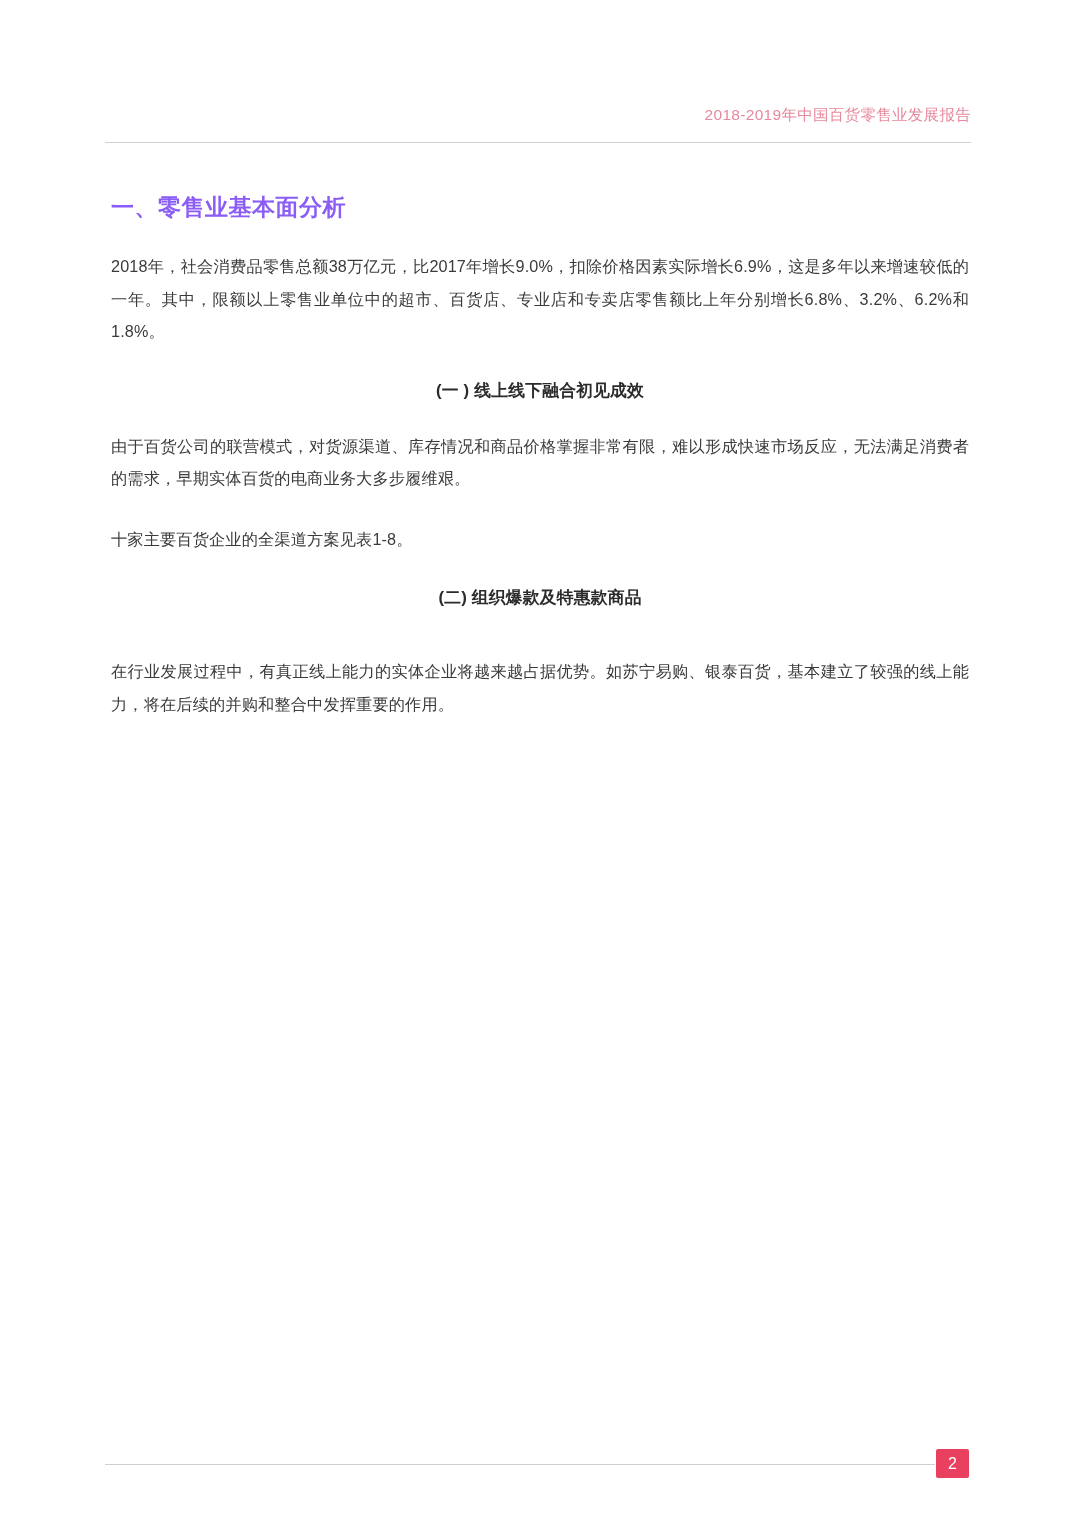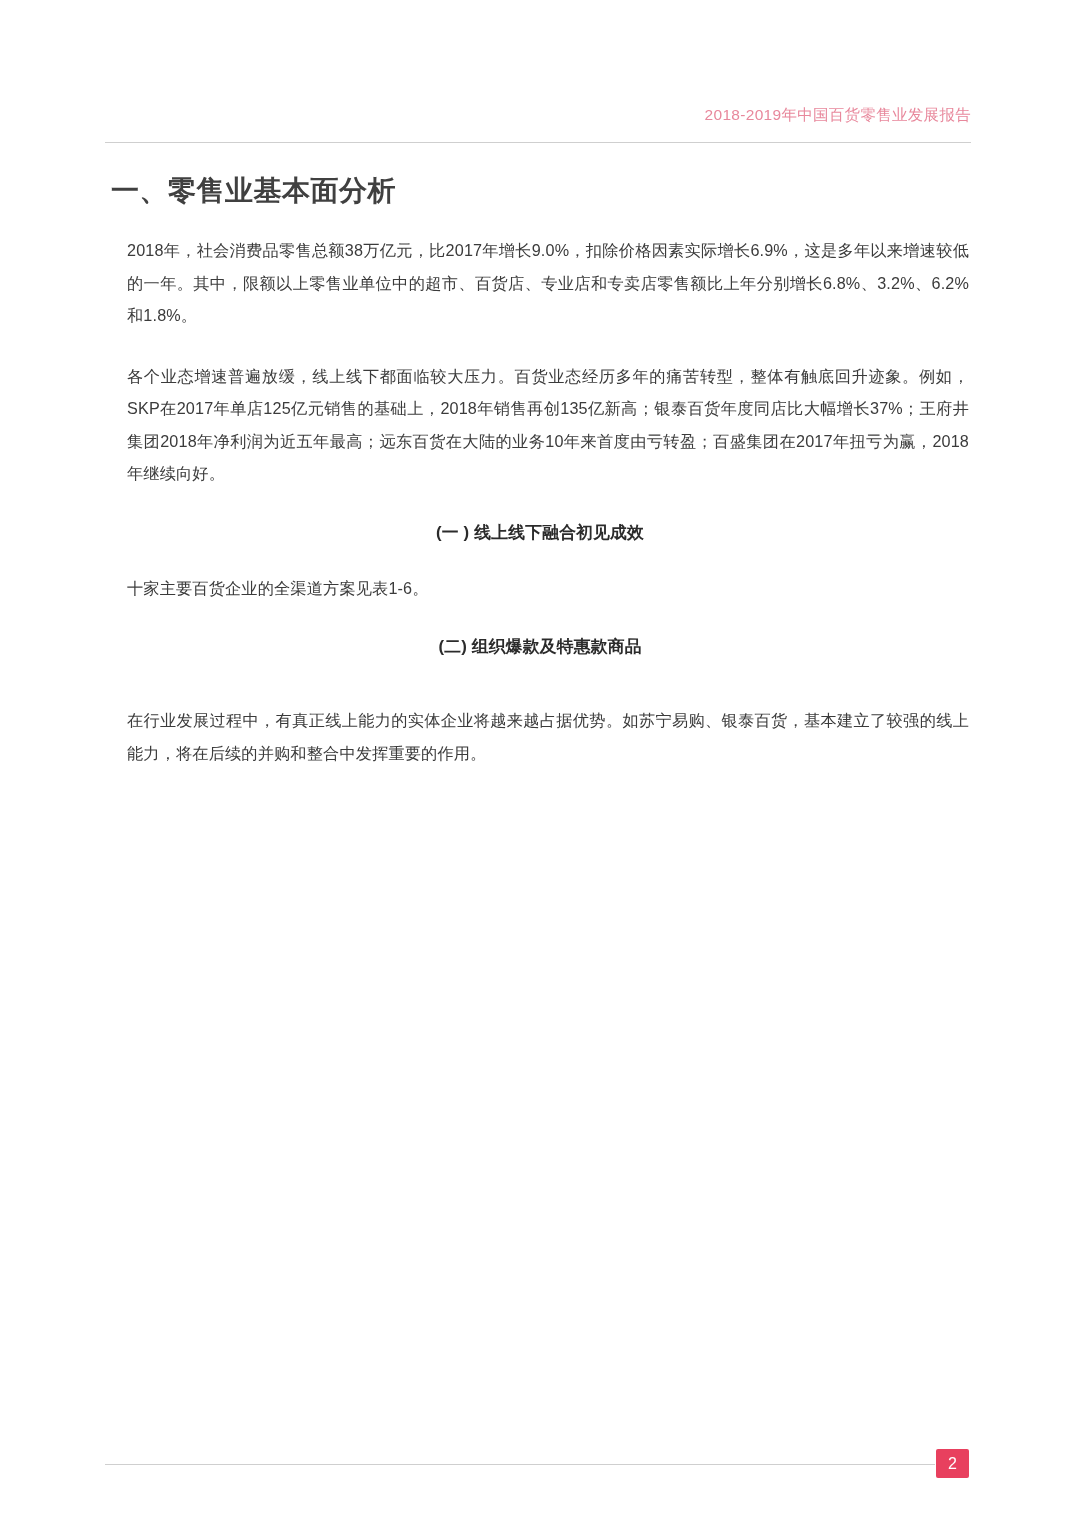--- a/index.html
+++ b/index.html
@@ -51,30 +51,30 @@
 
   
   .content {
     position: absolute;
     left: 111px;
     top: 174px;
     width: 858px;
   }
 
   .section-title {
-    font-size: 28px;
+    font-size: 23px;
     font-weight: bold;
-    color: #404040;
+    color: #8b5cf6;
     letter-spacing: 0.5px;
     line-height: 34px;
-    margin: 0 0 26px 0;
+    margin: 16px 0 26px 0;
   }
 
   p.para {
-    margin: 0 0 28px 16px;
+    margin: 0 0 28px 0;
     font-size: 16.2px;
     line-height: 32.5px;
     color: #3b3b3b;
     text-align: justify;
     text-justify: inter-character;
     letter-spacing: 0.15px;
   }
 
   h3.subhead {
     margin: 0 0 24px 0;
@@ -120,29 +120,29 @@
     <div class="page-header-title">2018-2019年中国百货零售业发展报告</div>
   </div>
   <div class="header-rule"></div>
 
   <div class="content">
 
     <h2 class="section-title">一、零售业基本面分析</h2>
 
     <p class="para">2018年，社会消费品零售总额38万亿元，比2017年增长9.0%，扣除价格因素实际增长6.9%，这是多年以来增速较低的一年。其中，限额以上零售业单位中的超市、百货店、专业店和专卖店零售额比上年分别增长6.8%、3.2%、6.2%和1.8%。</p>
 
-    <p class="para">各个业态增速普遍放缓，线上线下都面临较大压力。百货业态经历多年的痛苦转型，整体有触底回升迹象。例如，SKP在2017年单店125亿元销售的基础上，2018年销售再创135亿新高；银泰百货年度同店比大幅增长37%；王府井集团2018年净利润为近五年最高；远东百货在大陆的业务10年来首度由亏转盈；百盛集团在2017年扭亏为赢，2018年继续向好。</p>
 
 
     <h3 class="subhead">(一 ) 线上线下融合初见成效</h3>
 
 
+    <p class="para">由于百货公司的联营模式，对货源渠道、库存情况和商品价格掌握非常有限，难以形成快速市场反应，无法满足消费者的需求，早期实体百货的电商业务大多步履维艰。</p>
 
 
-    <p class="para">十家主要百货企业的全渠道方案见表1-6。</p>
+    <p class="para">十家主要百货企业的全渠道方案见表1-8。</p>
 
     <h3 class="subhead">(二) 组织爆款及特惠款商品</h3>
 
 
 
     <div class="spacer-lg"></div>
 
     <p class="para">在行业发展过程中，有真正线上能力的实体企业将越来越占据优势。如苏宁易购、银泰百货，基本建立了较强的线上能力，将在后续的并购和整合中发挥重要的作用。</p>
 
   </div>

